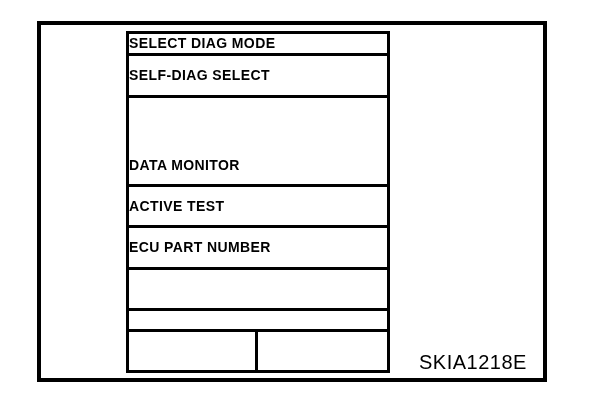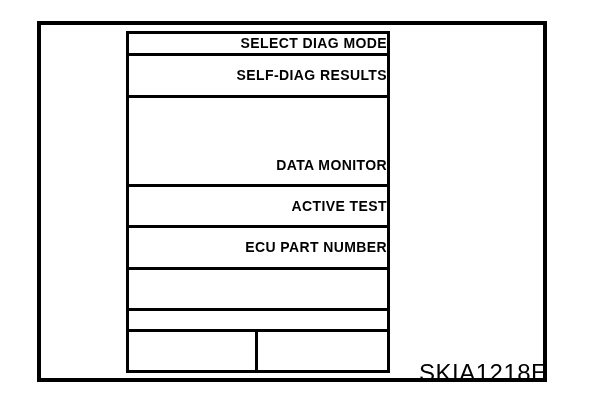--- a/index.html
+++ b/index.html
@@ -36,79 +36,78 @@
     border: 3px solid #000000;
     background: #ffffff;
     display: flex;
     flex-direction: column;
   }
   .menu-row {
     box-sizing: border-box;
     border-bottom: 3px solid #000000;
     display: flex;
     align-items: center;
-    justify-content: flex-end;
+    justify-content: flex-start;
     font-weight: bold;
     font-size: 14px;
     letter-spacing: 0.4px;
     white-space: nowrap;
   }
   .menu-row:last-child {
     border-bottom: none;
   }
   .row-title        { height: 22px; }
   .row-item-0       { height: 41px; }
   .row-item-1       { height: 43px; }
   .row-item-2       { height: 43px; margin-top: 48px; }
-  .row-item-3       { height: 41px; padding-left: 22px; }
-  .row-item-4       { height: 43px; padding-left: 40px; }
+  .row-item-3       { height: 41px; }
+  .row-item-4       { height: 43px; }
   .row-empty-tall   { height: 42px; }
   .row-empty-short  { height: 22px; }
   .row-split {
     height: 39px;
     display: flex;
     align-items: stretch;
     justify-content: flex-start;
     padding: 0;
   }
   .split-cell {
     box-sizing: border-box;
     flex: 1 1 50%;
   }
   .split-cell.left {
     border-right: 3px solid #000000;
   }
   .figure-code {
     position: absolute;
     left: 419px;
     top: 351px;
-    font-size: 24px;
+    font-size: 20px;
     font-weight: normal;
     letter-spacing: 0.5px;
     color: #000000;
     white-space: nowrap;
-    margin-top: 8px;
   }
 </style>
 </head>
 <body>
 
 <div class="canvas">
 
   <div class="outer-frame"></div>
 
   <div class="menu-table">
 
     <div class="menu-row row-title">
       <span>SELECT DIAG MODE</span>
     </div>
 
 
     <div class="menu-row row-item-1">
-      <span>SELF-DIAG RESULTS</span>
+      <span>SELF-DIAG SELECT</span>
     </div>
 
     <div class="menu-row row-item-2">
       <span>DATA MONITOR</span>
     </div>
 
     <div class="menu-row row-item-3">
       <span>ACTIVE TEST</span>
     </div>
 

